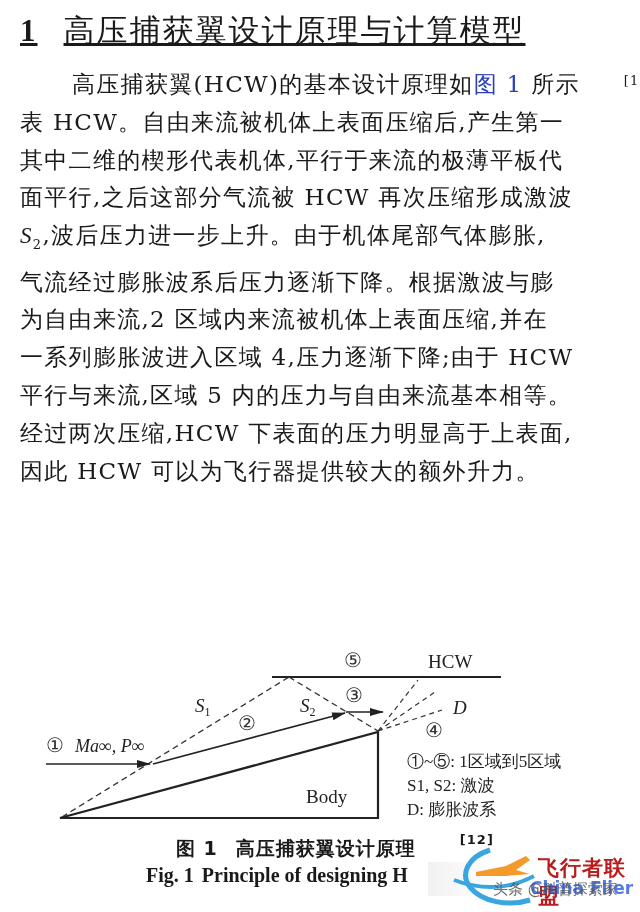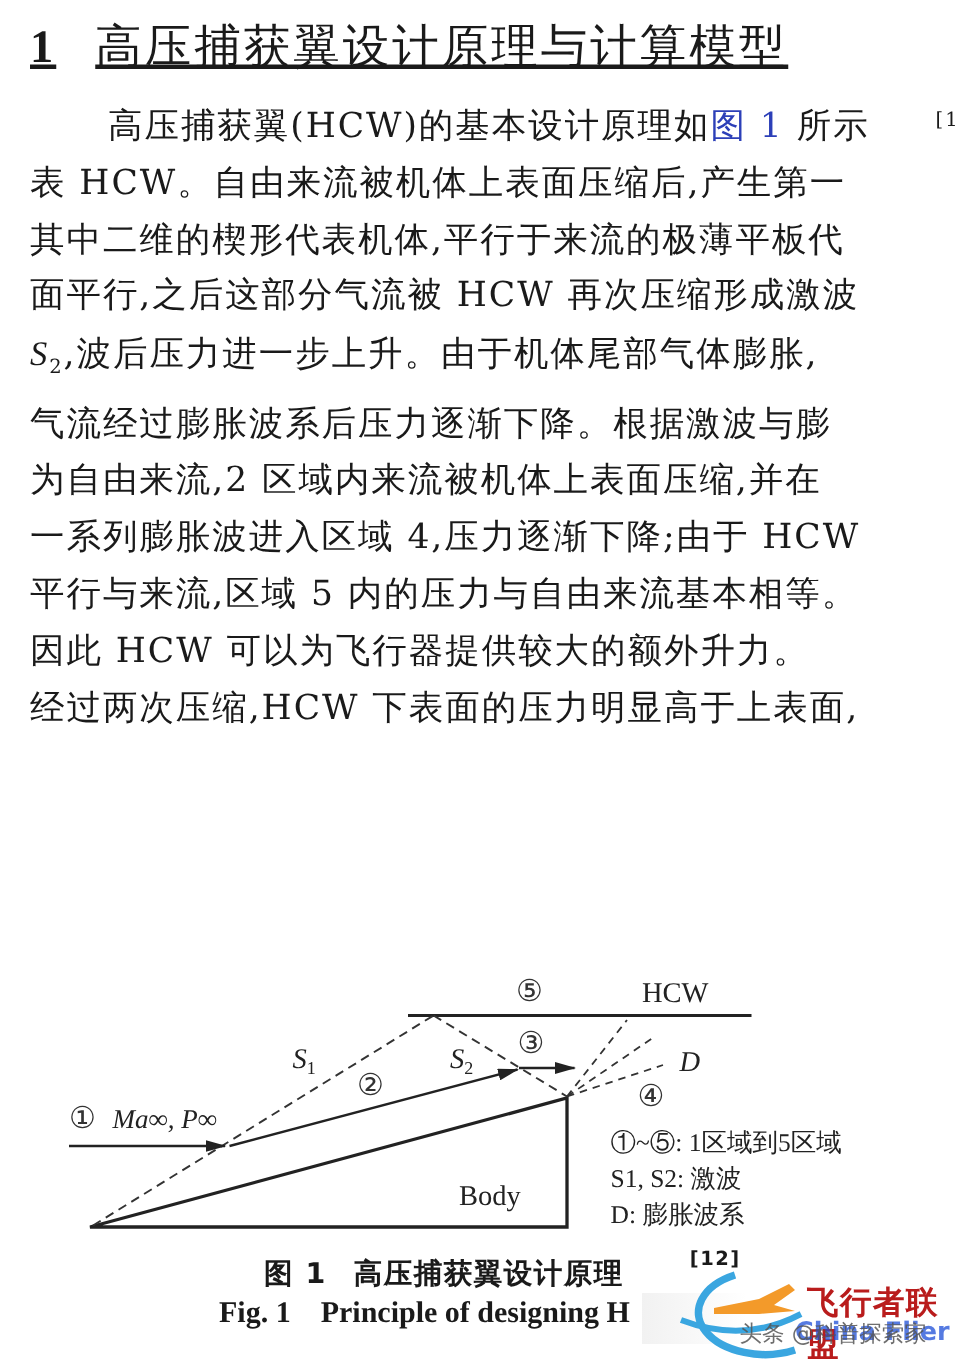--- a/index.html
+++ b/index.html
@@ -14,21 +14,21 @@
   .link { color:#2c3fb8; }
   sup { font-size:13px; vertical-align:top; position:relative; top:-4px;margin-left:44px; }
   .it { font-style:italic; font-family:"Liberation Serif",serif; }
   sub { font-size:13px; }
   .figure { position:absolute; left:0; top:640px; width:640px; height:200px; }
   .caption-cn { position:absolute; left:176px; top:836px; font-size:19px; font-weight:bold;
                 font-family:"DejaVu Sans","Liberation Sans",sans-serif; letter-spacing:1px; }
   .caption-cn .lbl { margin-right:18px; }
   .caption-en { position:absolute; left:146px; top:864px; font-size:20px; font-weight:bold;
                 font-family:"Liberation Serif",serif; }
-  .caption-en .lbl { margin-right:20px; }
+  .caption-en .lbl { margin-right:8px; }
   .watermark-bg { position:absolute; left:428px; top:862px; width:70px; height:34px;
                   background:linear-gradient(90deg, rgba(240,240,240,0.9), rgba(255,255,255,0.6)); }
   .wm-logo { position:absolute; left:446px; top:836px; width:200px; height:76px; }
   .wm-cn { position:absolute; left:538px; top:854px; font-size:21px; color:#b91c1c; font-weight:bold;
            font-family:"DejaVu Sans",sans-serif; letter-spacing:1px; }
   .wm-en { position:absolute; left:530px; top:878px; font-size:17px; color:#1d4ed8; font-weight:bold;
            font-family:"DejaVu Sans",sans-serif; opacity:0.75; }
   .wm-src { position:absolute; left:493px; top:880px; font-size:15px; color:#555;
             font-family:"DejaVu Sans",sans-serif; opacity:0.85; }
   svg text { font-family:"Liberation Serif","DejaVu Serif",serif; }
@@ -43,22 +43,22 @@
 <div class="para">
   <span class="line indent"><span>高压捕获翼(HCW)的基本设计原理如</span><span class="link">图 1</span><span> 所示</span><sup class="link" style="color:#1a1a1a">[12]</sup><span>,</span></span>
   <span class="line">表 HCW。自由来流被机体上表面压缩后,产生第一</span>
   <span class="line">其中二维的楔形代表机体,平行于来流的极薄平板代</span>
   <span class="line">面平行,之后这部分气流被 HCW 再次压缩形成激波</span>
   <span class="line"><span class="it">S</span><sub>2</sub><span>,波后压力进一步上升。由于机体尾部气体膨胀,</span></span>
   <span class="line">气流经过膨胀波系后压力逐渐下降。根据激波与膨</span>
   <span class="line">为自由来流,2 区域内来流被机体上表面压缩,并在</span>
   <span class="line">一系列膨胀波进入区域 4,压力逐渐下降;由于 HCW</span>
   <span class="line">平行与来流,区域 5 内的压力与自由来流基本相等。</span>
+  <span class="line">经过两次压缩,HCW 下表面的压力明显高于上表面,</span>
   <span class="line">因此 HCW 可以为飞行器提供较大的额外升力。</span>
-  <span class="line">经过两次压缩,HCW 下表面的压力明显高于上表面,</span>
 </div>
 
 <svg class="figure" width="640" height="200" viewBox="0 640 640 200">
   <defs>
     <marker id="arr" markerWidth="14" markerHeight="8" refX="13" refY="4" orient="auto" markerUnits="userSpaceOnUse">
       <path d="M0,0 L14,4 L0,8 Z" fill="#222"></path>
     </marker>
   </defs>
 
   <line x1="272" y1="677" x2="501" y2="677" stroke="#222" stroke-width="2"></line>

